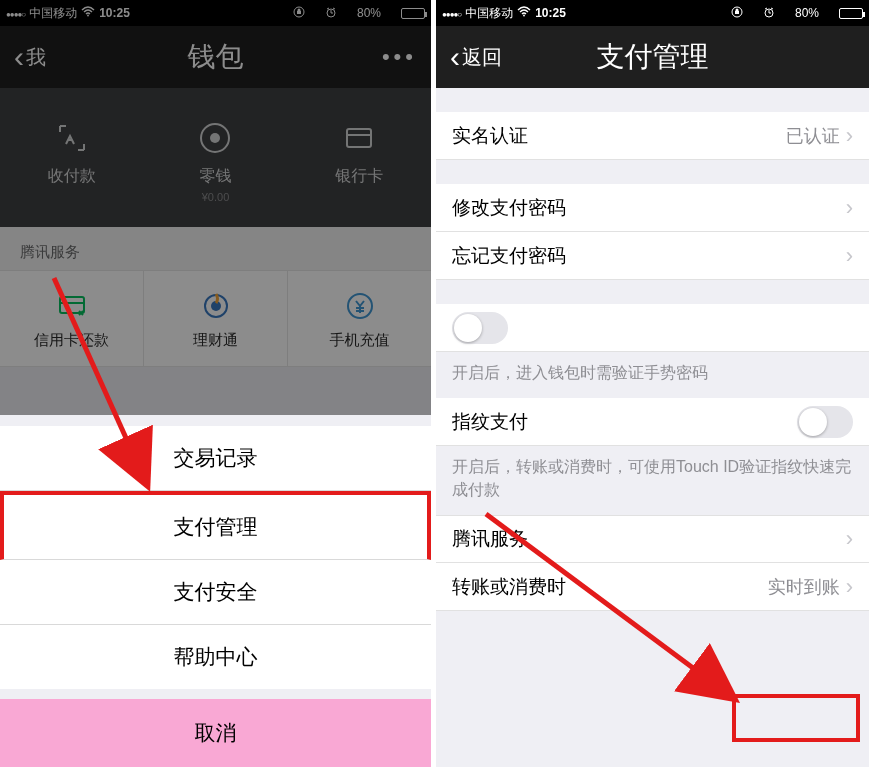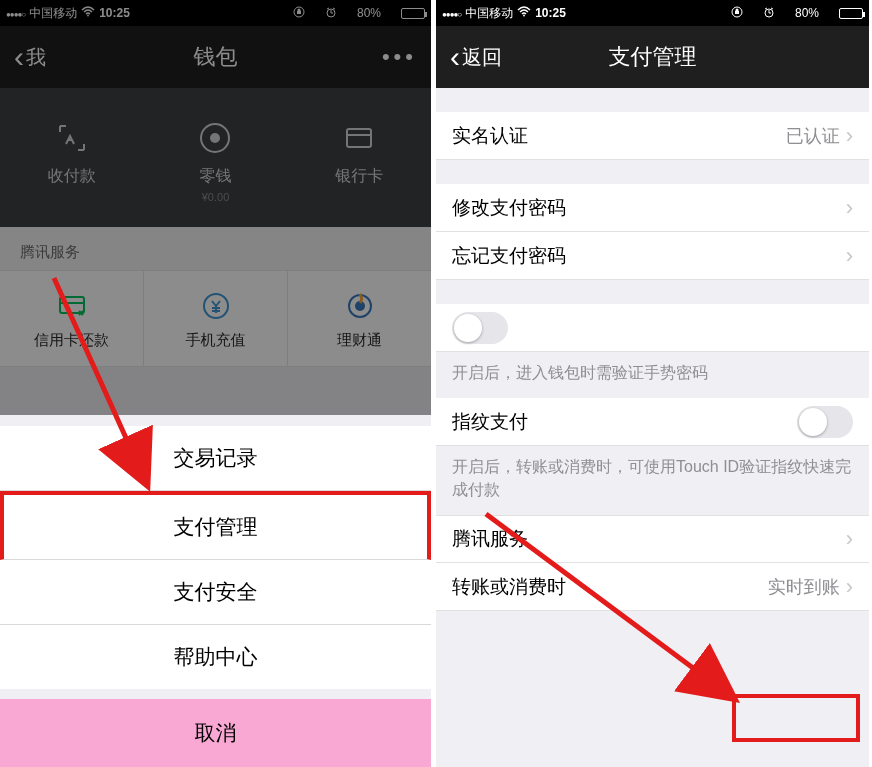--- a/index.html
+++ b/index.html
@@ -51,21 +51,21 @@
     height: 62px;
     background: #1f1f1f;
     color: #fff;
     display: flex;
     align-items: center;
     padding: 0 14px;
     position: relative;
   }
   .navbar .title {
     position: absolute; left: 0; right: 0; text-align: center;
-    font-size: 22px; font-weight: 500;
+    font-size: 28px; font-weight: 500;
   }
   .navbar .back {
     display: flex; align-items: center; font-size: 20px; z-index: 2;
   }
   .navbar .back .chev { font-size: 30px; line-height: 1; margin-right: 2px; font-weight: 200; }
   .navbar .more { margin-left: auto; font-size: 22px; letter-spacing: 4px; z-index: 2; }
   .wallet-head {
     background: #3f4042;
     display: flex;
     justify-content: space-around;
@@ -243,35 +243,35 @@
             <rect x="3" y="6" width="24" height="16" rx="2" stroke="#07c160" fill="none" stroke-width="2"></rect>
             <path d="M3 12h24" stroke="#07c160" stroke-width="2"></path>
             <path d="M22 20l4 4 M26 20l-4 4" stroke="#07c160" stroke-width="2"></path>
           </svg>
       </div>
       <div class="glbl">信用卡还款</div>
     </div>
     <div class="gitem">
       <div class="gico">
         <svg viewBox="0 0 30 30">
-            <circle cx="15" cy="15" r="12" stroke="#4097d3" fill="none" stroke-width="2"></circle>
-            <path d="M11 10l4 5 4-5 M15 15v7 M11 17h8 M11 20h8" stroke="#4097d3" stroke-width="2" fill="none"></path>
-          </svg>
-      </div>
-      <div class="glbl">手机充值</div>
+            <circle cx="15" cy="15" r="11" stroke="#3a78c0" fill="none" stroke-width="2"></circle>
+            <circle cx="15" cy="15" r="5" fill="#3a78c0"></circle>
+            <path d="M15 3 q3 5 0 9" stroke="#f3a63b" stroke-width="3" fill="none"></path>
+          </svg>
+      </div>
+      <div class="glbl">理财通</div>
     </div>
     <div class="gitem">
       <div class="gico">
         <svg viewBox="0 0 30 30">
-            <circle cx="15" cy="15" r="11" stroke="#3a78c0" fill="none" stroke-width="2"></circle>
-            <circle cx="15" cy="15" r="5" fill="#3a78c0"></circle>
-            <path d="M15 3 q3 5 0 9" stroke="#f3a63b" stroke-width="3" fill="none"></path>
-          </svg>
-      </div>
-      <div class="glbl">理财通</div>
+            <circle cx="15" cy="15" r="12" stroke="#4097d3" fill="none" stroke-width="2"></circle>
+            <path d="M11 10l4 5 4-5 M15 15v7 M11 17h8 M11 20h8" stroke="#4097d3" stroke-width="2" fill="none"></path>
+          </svg>
+      </div>
+      <div class="glbl">手机充值</div>
     </div>
   </div>
 
   <div class="sheet">
     <div class="srow">交易记录</div>
     <div class="srow hilite-red">支付管理</div>
     <div class="srow">支付安全</div>
     <div class="srow" style="border-bottom:none">帮助中心</div>
     <div class="cancel-sep"></div>
     <div class="cancel">取消</div>

